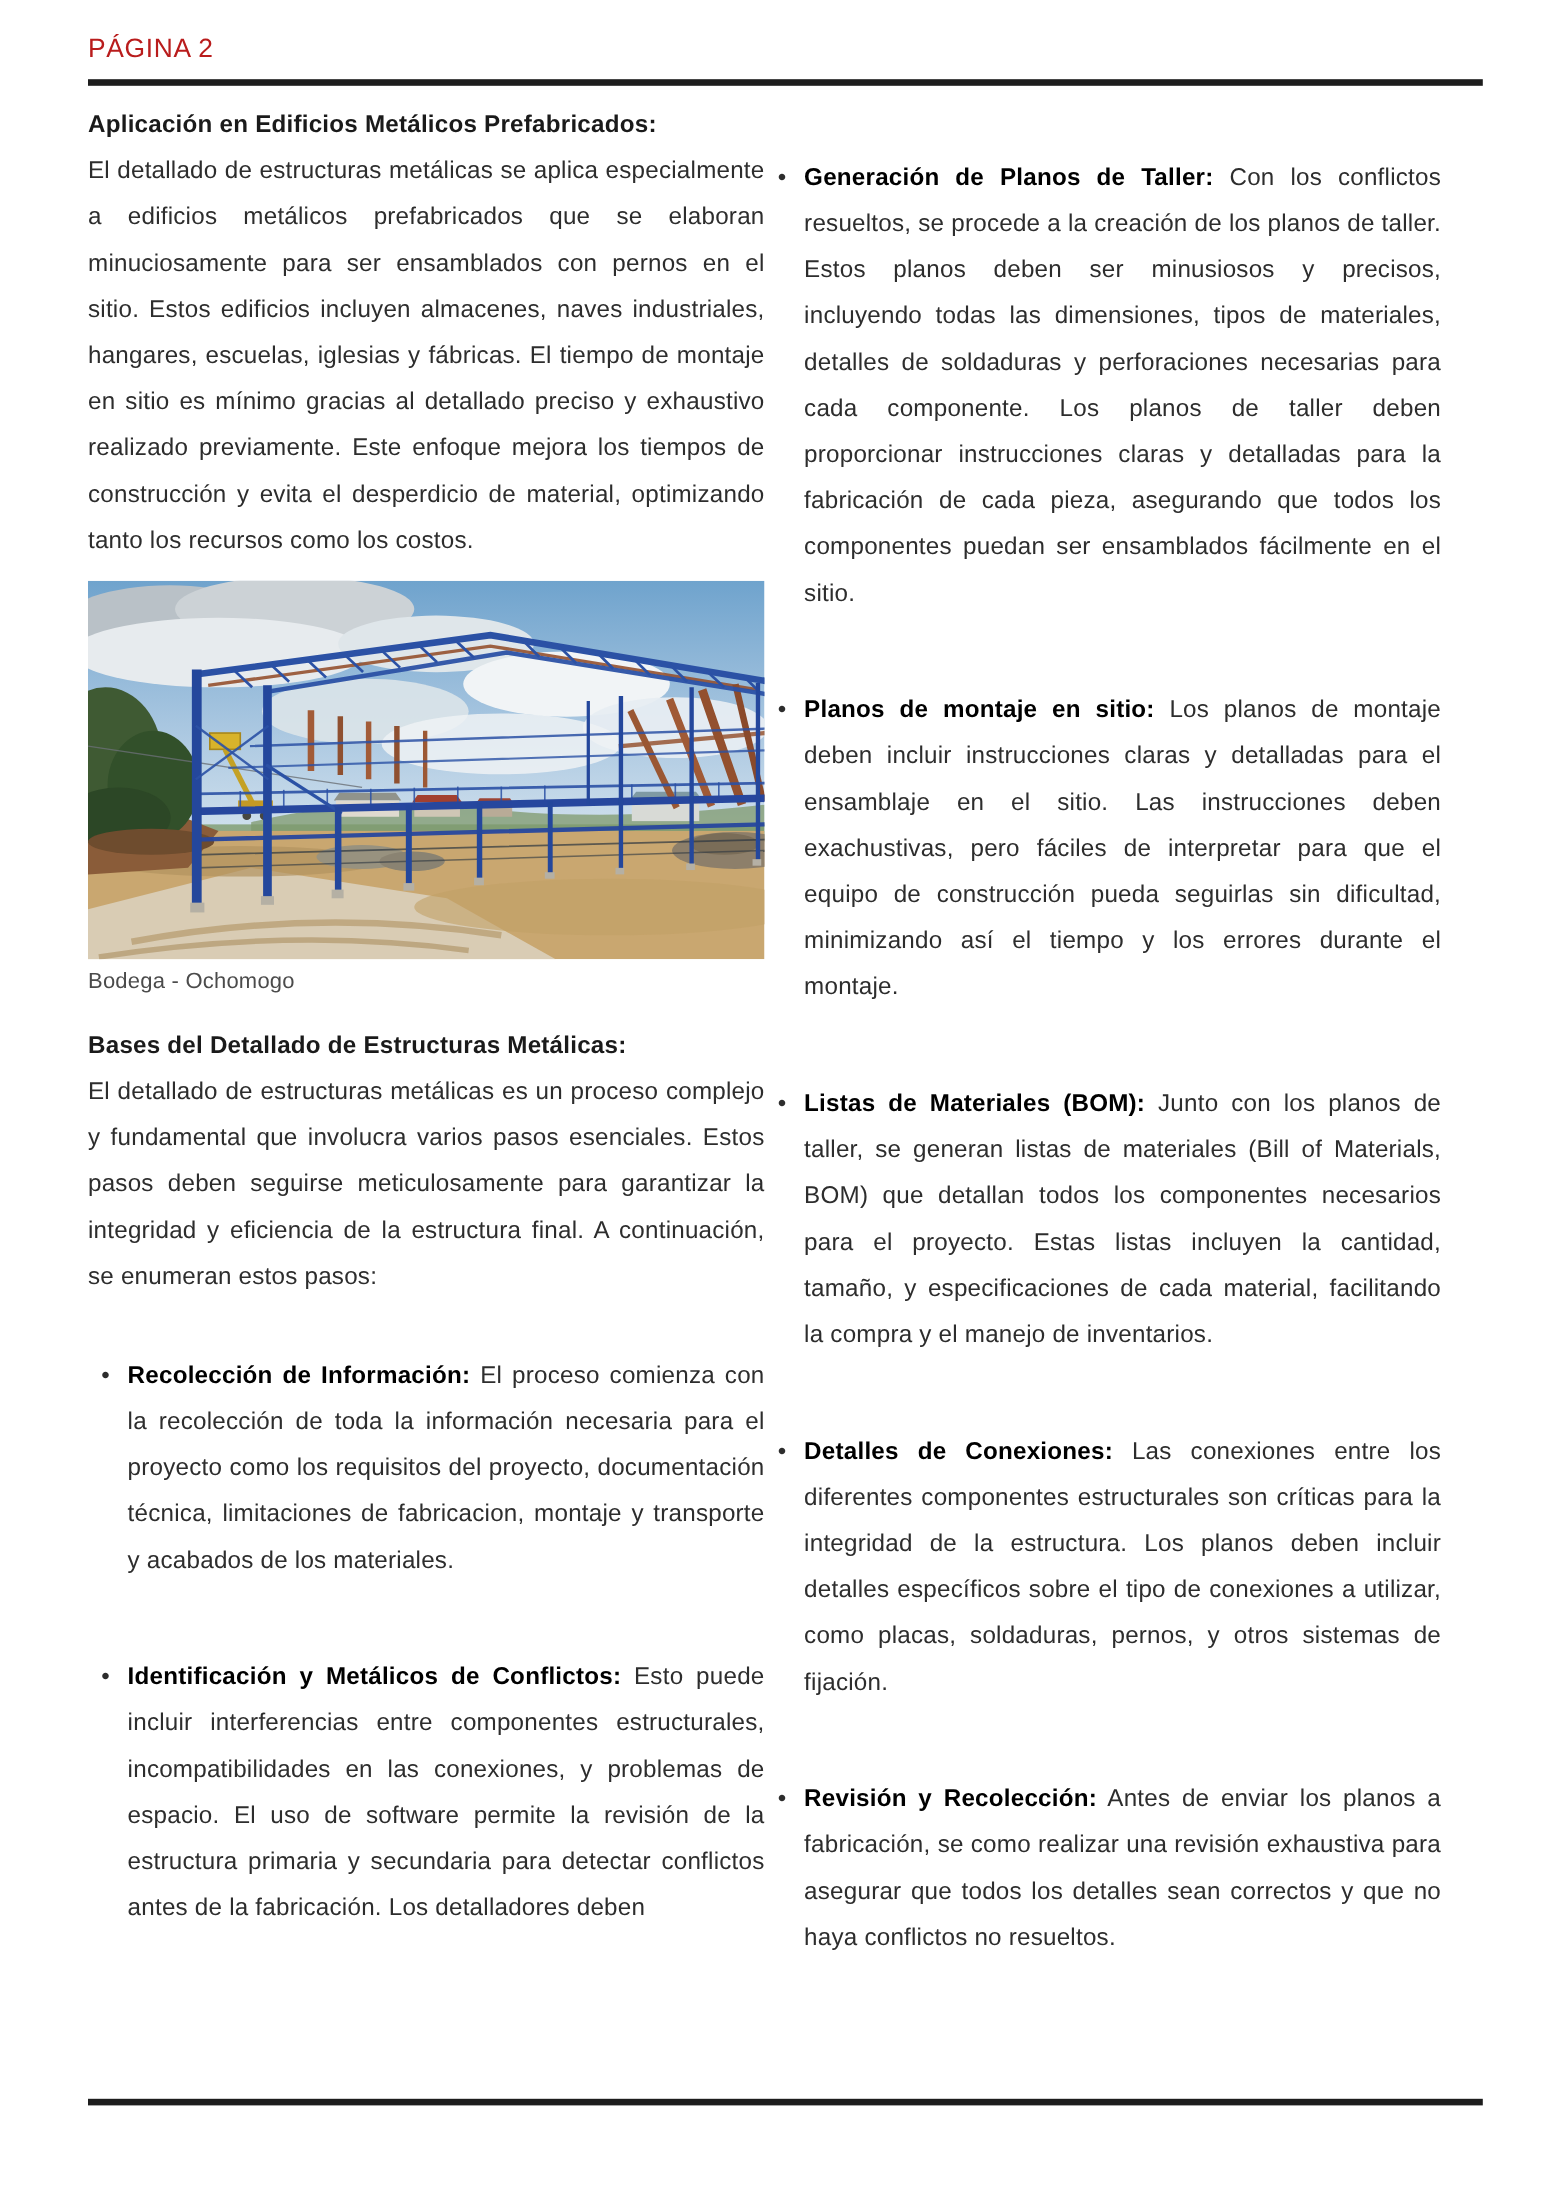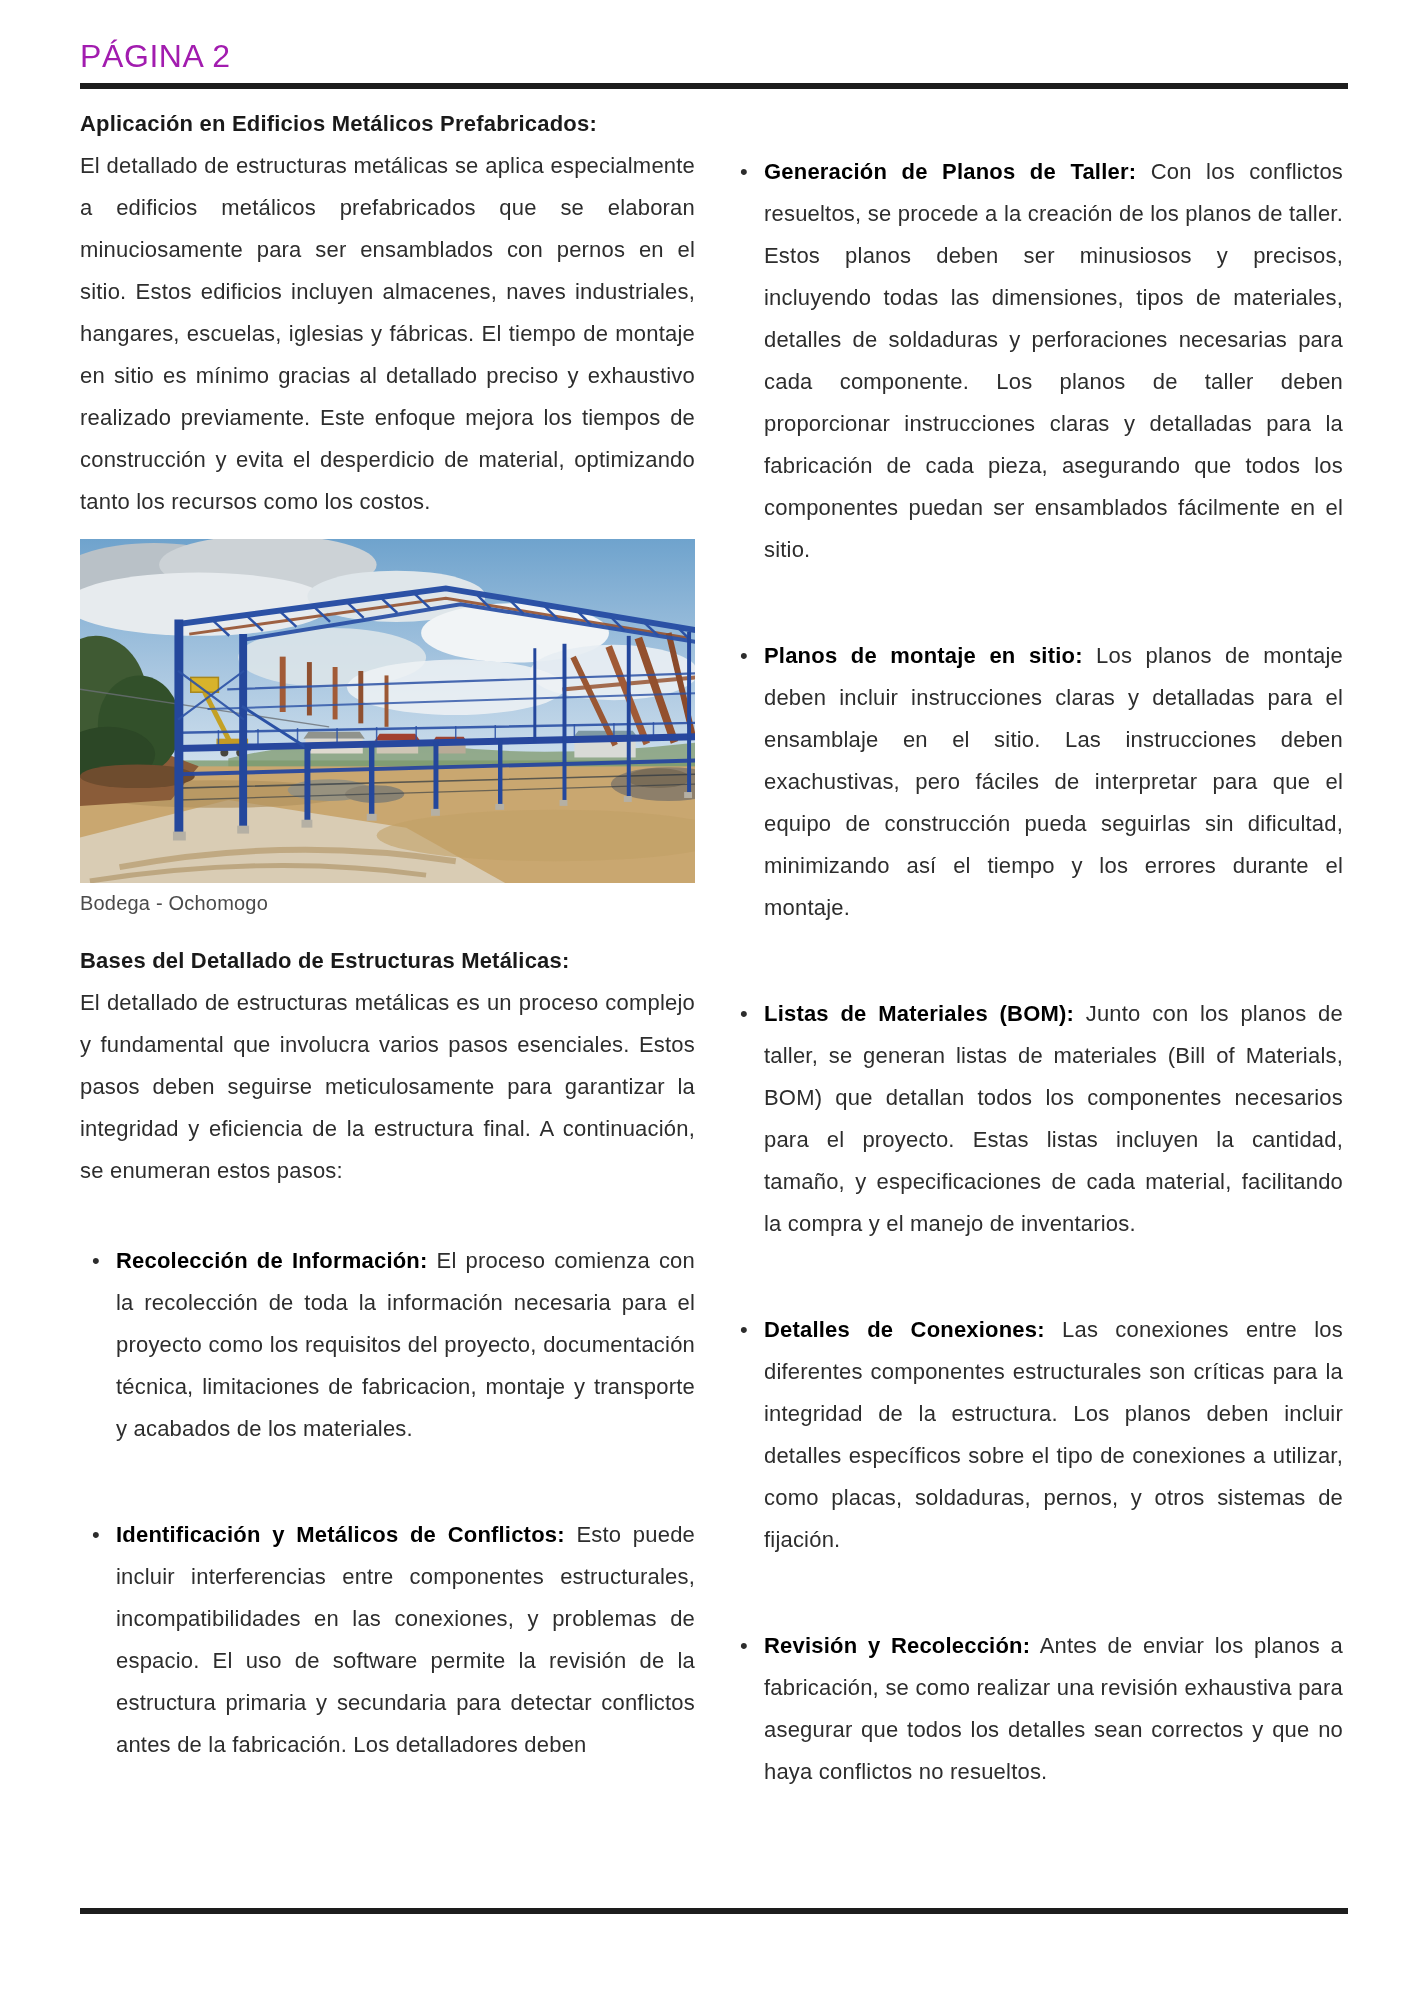--- a/index.html
+++ b/index.html
@@ -2,28 +2,27 @@
 <html><head>
 <meta charset="utf-8">
 <style>
   html,body { margin:0; padding:0; background:#ffffff; }
   .page {
     width:1414px; height:2000px; background:#ffffff; position:relative;
     overflow:hidden; font-family:"Liberation Sans", sans-serif;
   }
   .inner { padding:30px 66px 0 80px; }
   .pagenum {
-    font-size:32px; color:#a21caf; letter-spacing:0.6px; line-height:30px;
+    font-size:24px; color:#b91c1c; letter-spacing:0.6px; line-height:30px;
     display:inline-block;
-    margin-top:11px;
   }
   .rule { background:#1d1d1d; height:6px; }
   .rule-top { margin-top:12px; }
   .rule-bottom { position:absolute; left:80px; right:66px; top:1908px; }
-  .cols { display:flex; gap:33px; margin-top:14px; }
+  .cols { display:flex; margin-top:14px; }
   .col {
     flex:0 0 615px; width:615px; font-size:22px; line-height:42px;
     color:#2d2d2d; text-align:justify; letter-spacing:0.2px;
   }
   .h { font-weight:bold; color:#1a1a1a; margin:0; }
   .h2 { margin-top:22px; }
   .body-p { margin:0; }
   .photo-fig { margin:16px 0 0 0; }
   .photo-fig svg { display:block; width:615px; height:344px; }
   .photo-caption {

